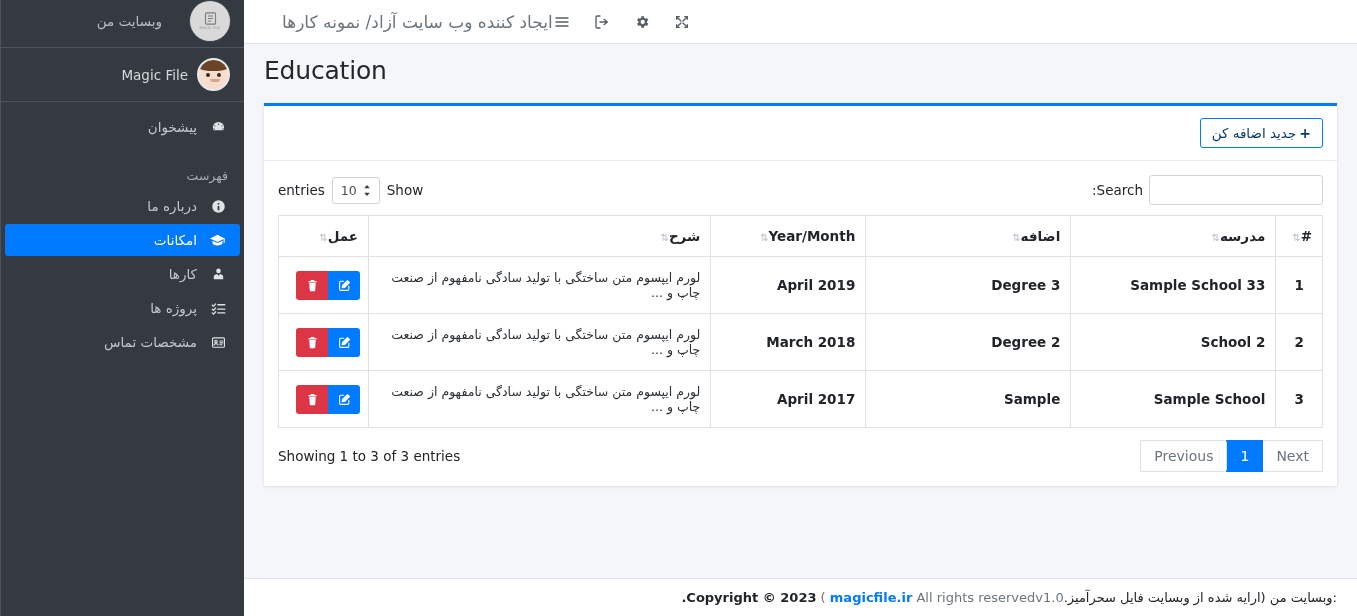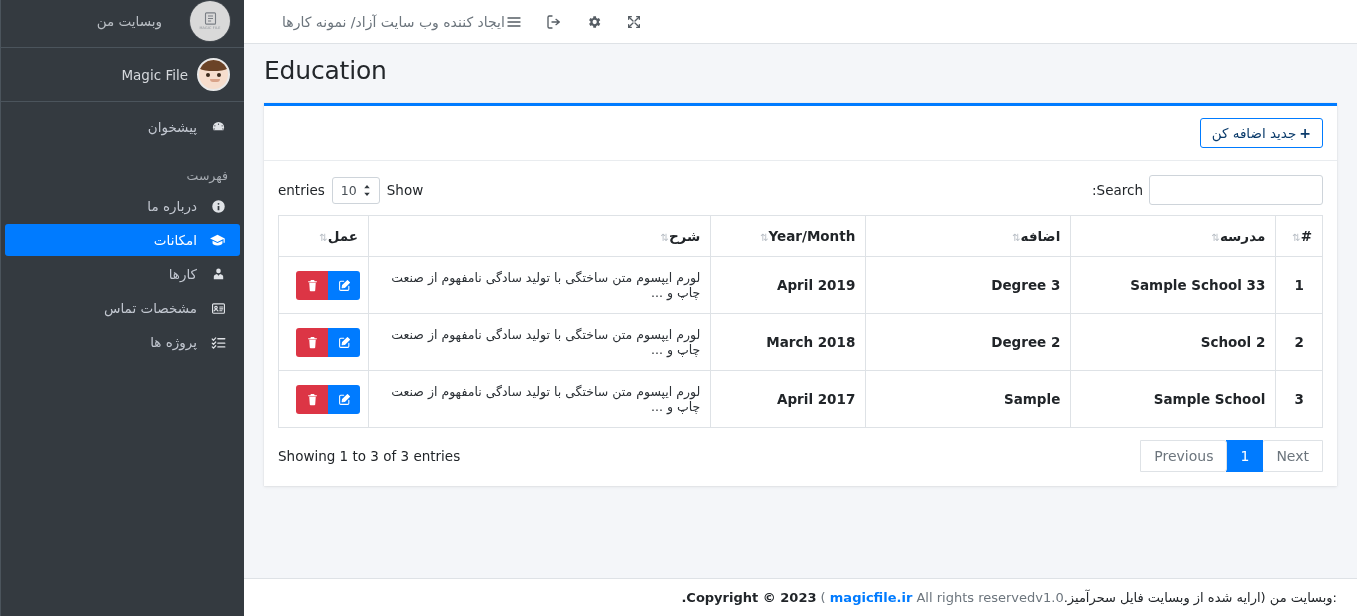--- a/index.html
+++ b/index.html
@@ -75,21 +75,21 @@
   
   .main {
     flex: 1; height: 616px; background: #f4f6f9;
     display: flex; flex-direction: column; position: relative; overflow: hidden;
   }
   .topbar {
     height: 44px; background: #fff; border-bottom: 1px solid #dee2e6;
     display: flex; align-items: center; flex-direction: row-reverse;
     padding: 0 18px 0 14px; gap: 0;
   }
-  .topbar-title { font-size: 14px; color: #6c757d; margin-left: 24px; }
+  .topbar-title { font-size: 17px; color: #6c757d; margin-left: 24px; }
   .topbar-icons { display: flex; flex-direction: row-reverse; align-items: center; gap: 22px; }
   .tb-ic { color: #565d64; cursor: pointer; display: flex; align-items: center; justify-content: center; width: 18px; height: 18px; }
 
   .content-header {
     padding: 12px 20px 10px 20px; background: #f4f6f9;
   }
   .page-title {
     font-size: 25px; color: #23272b; text-align: left;
     font-family: "DejaVu Sans", "Liberation Sans", sans-serif;
     font-weight: 400; letter-spacing: -.2px;
@@ -251,38 +251,38 @@
         <span class="ico">
           <svg class="sv" width="15" height="15" viewBox="0 0 24 24" fill="currentColor">
             <path d="M12 2.5a3.7 3.7 0 100 7.4 3.7 3.7 0 000-7.4zM9.6 11L12 14l2.4-3c3 .5 5.1 2.3 5.1 4.4v4.1h-15v-4.1c0-2.1 2.1-3.9 5.1-4.4z"></path>
           </svg>
         </span>
         <span class="lbl">کارها</span>
       </div>
 
       <div class="nav-item">
         <span class="ico">
+          <svg class="sv" width="15" height="15" viewBox="0 0 24 24" fill="none" stroke="currentColor" stroke-width="2" stroke-linecap="round">
+            <path d="M2 6.5l2 2 3.5-3.8M2 13l2 2 3.5-3.8M2 19l2 2 3.5-3.8"></path>
+            <path d="M11 6h11M11 13h11M11 19h11" stroke-width="2.2"></path>
+          </svg>
+        </span>
+        <span class="lbl">پروژه ها</span>
+      </div>
+
+      <div class="nav-item">
+        <span class="ico">
           <svg class="sv" width="15" height="15" viewBox="0 0 24 24" fill="none" stroke="currentColor" stroke-width="1.8">
             <rect x="2.5" y="4.5" width="19" height="15" rx="1.5"></rect>
             <circle cx="8" cy="10.5" r="2"></circle>
             <path d="M4.8 16c.5-1.6 1.7-2.3 3.2-2.3s2.7.7 3.2 2.3" stroke-linecap="round"></path>
             <path d="M14 9.5h5M14 12.5h5M14 15.5h3.5" stroke-linecap="round"></path>
           </svg>
         </span>
         <span class="lbl">مشخصات تماس</span>
-      </div>
-
-      <div class="nav-item">
-        <span class="ico">
-          <svg class="sv" width="15" height="15" viewBox="0 0 24 24" fill="none" stroke="currentColor" stroke-width="2" stroke-linecap="round">
-            <path d="M2 6.5l2 2 3.5-3.8M2 13l2 2 3.5-3.8M2 19l2 2 3.5-3.8"></path>
-            <path d="M11 6h11M11 13h11M11 19h11" stroke-width="2.2"></path>
-          </svg>
-        </span>
-        <span class="lbl">پروژه ها</span>
       </div>
 
     </nav>
   </aside>
 
   <section class="main">
 
     <header class="topbar">
       <div class="topbar-title">ایجاد کننده وب سایت آزاد/ نمونه کارها</div>
       <div class="topbar-icons">

